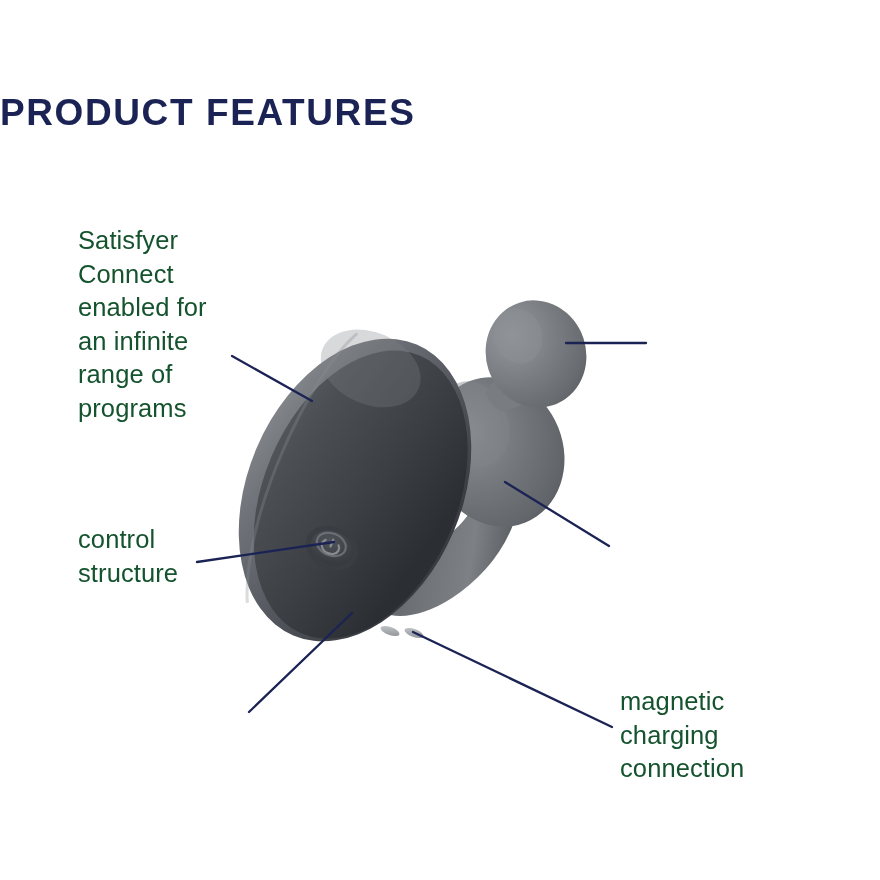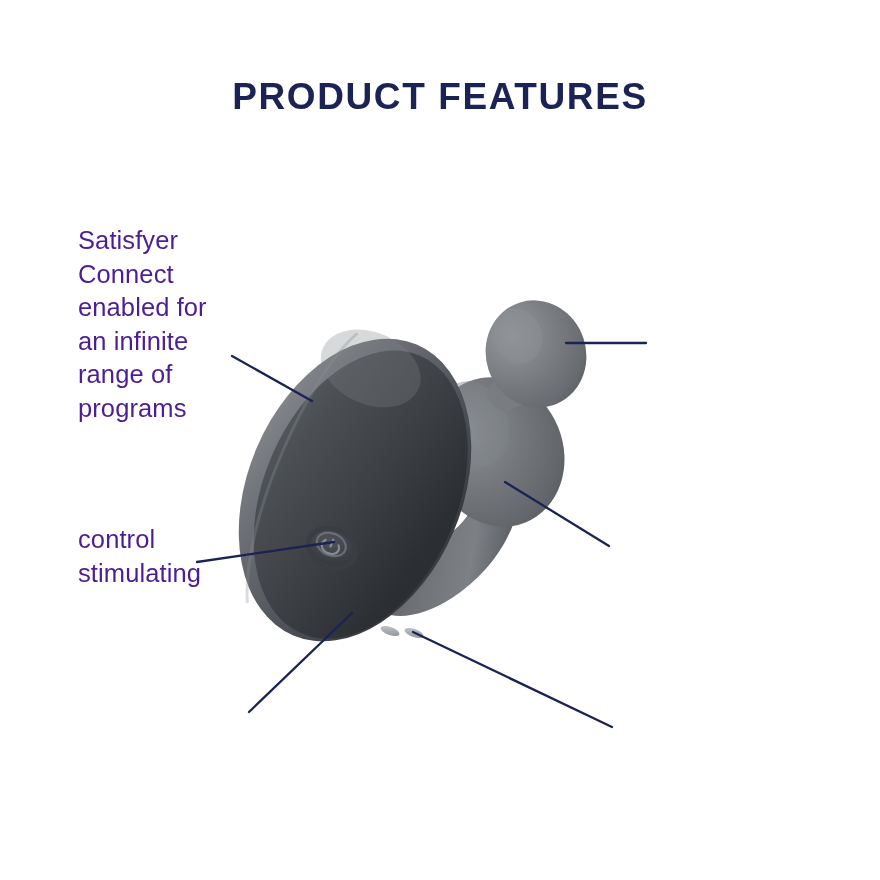--- a/index.html
+++ b/index.html
@@ -12,36 +12,35 @@
   }
   #page {
     position: relative;
     width: 880px;
     height: 880px;
     background: #ffffff;
     overflow: hidden;
   }
   #page-title {
     position: absolute;
-    top: 76px;
+    top: 92px;
     left: 0;
     width: 880px;
-    text-align: center;
     font-family: "Liberation Sans", sans-serif;
     font-size: 37px;
     font-weight: bold;
     letter-spacing: 1.6px;
     color: #1b2355;
   }
   .callout {
     position: absolute;
     font-family: "Liberation Sans", sans-serif;
     font-size: 25.5px;
     line-height: 33.5px;
-    color: #4c1d95;
+    color: #14532d;
     white-space: pre-line;
     letter-spacing: 0.1px;
   }
   .callout.left  { text-align: left; }
   .callout.right { text-align: left; }
 
   
   #callout-connect   { left: 78px;  top: 224px; width: 250px; }
   #callout-control   { left: 78px;  top: 523px; width: 250px; }
   #callout-base      { left: 78px;  top: 683px; width: 270px; }
@@ -173,19 +172,22 @@
   </svg>
 
   <div class="callout left" id="callout-connect">Satisfyer
 Connect
 enabled for
 an infinite
 range of
 programs</div>
 
   <div class="callout left" id="callout-control">control
-stimulating</div>
+structure</div>
 
 
 
 
+  <div class="callout right" id="callout-magnetic">magnetic
+charging
+connection</div>
 
 </div>
 
 </body></html>

